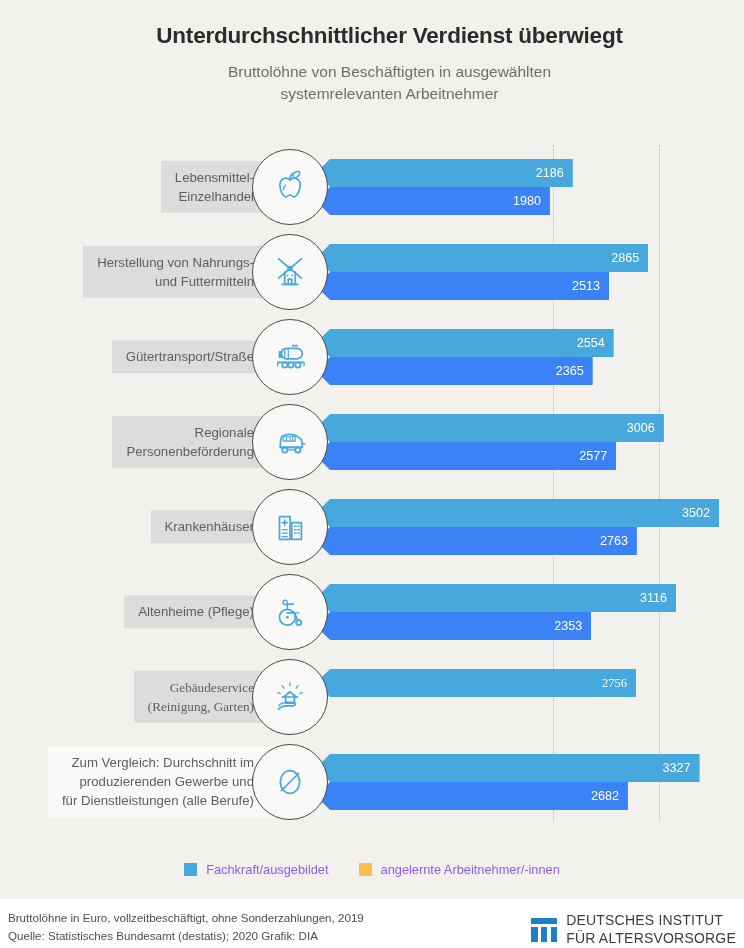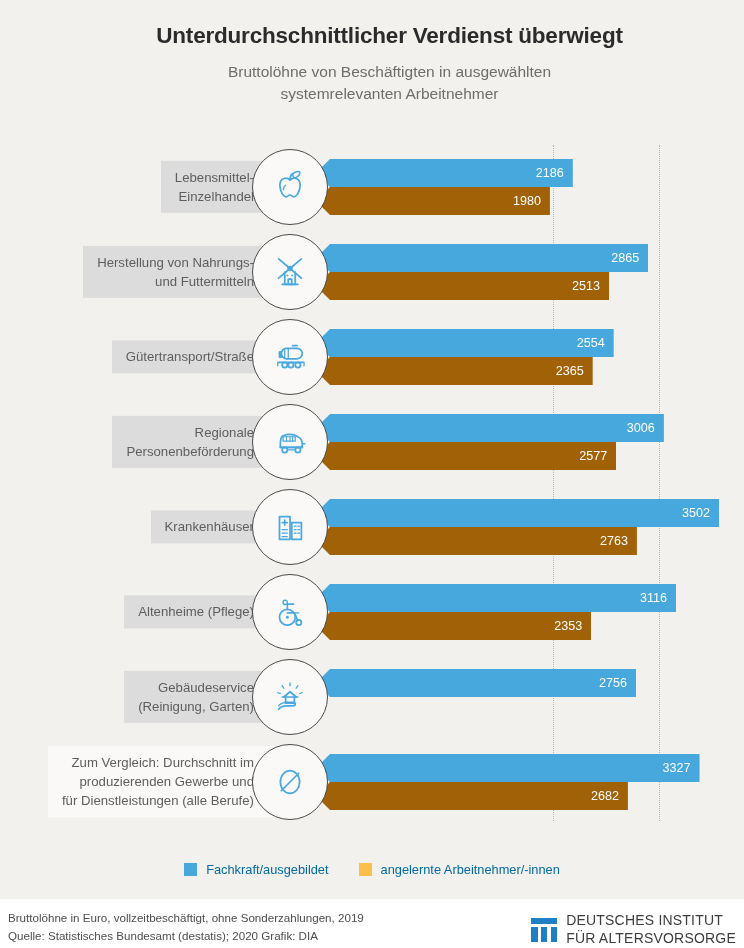--- a/index.html
+++ b/index.html
@@ -61,34 +61,34 @@
   
   .bars{position:absolute;left:316px;top:50%;transform:translateY(-50%);height:56px;}
   .bar{
     position:relative;height:28px;
     display:flex;align-items:center;justify-content:flex-end;
     color:#ffffff;font-size:12.6px;
     box-sizing:border-box;padding-right:9px;
     clip-path:polygon(0 50%,14px 0,100% 0,100% 100%,14px 100%);
   }
   .bar.blue{background:#47a8dd;}
-  .bar.orange{background:#a16207;
+  .bar.orange{background:#3b82f6;
     clip-path:polygon(0 50%,14px 100%,100% 100%,100% 0,14px 0);}
   .bar span{position:relative;top:0px;}
 
   
   .legend{
     position:absolute;left:0;top:862px;width:744px;
     display:flex;align-items:center;justify-content:center;gap:30px;
   }
   .legitem{display:flex;align-items:center;gap:9px;}
   .swatch{width:13px;height:13px;display:block;}
   .swatch.blue{background:#47a8dd;}
   .swatch.orange{background:#fbbf4e;}
-  .legtext{font-size:12.8px;color:#0369a1;}
+  .legtext{font-size:12.8px;color:#8b5cf6;}
 
   
   .footsep{position:absolute;left:0;top:899px;width:744px;height:1px;background:#ffffff;}
   .footer{
     position:absolute;left:0;top:900px;width:744px;height:48px;
     background:#ffffff;
   }
   .srcblock{position:absolute;left:8px;top:9px;font-size:11.6px;color:#4d4d4d;line-height:1.55;}
   .logo{position:absolute;right:8px;top:12px;display:flex;align-items:center;gap:9px;}
   .logomark{width:26px;height:24px;position:relative;}
@@ -261,21 +261,21 @@
           <div class="bars">
             <div class="bar blue" style="width: 360.123px;">
               <span>3116</span>
             </div>
             <div class="bar orange" style="width: 275.37px;">
               <span>2353</span>
             </div>
           </div>
         </div>
       </div>
-      <div class="row" style="top: 515px;">
+      <div class="row" style="top: 515px; font-family: Liberation Serif, serif;">
         <div class="rowinner">
           <div class="labelwrap">
             <div class="chip">Gebäudeservice
 (Reinigung, Garten)</div>
           </div>
           <div class="iconcircle">
             <svg width="42" height="42" viewBox="0 0 48 48" fill="none" stroke="#4aa8e0" stroke-width="2" stroke-linecap="round" stroke-linejoin="round">
               <path d="M17 24l7-6 7 6"></path>
               <path d="M19 24v7h10v-7"></path>
               <path d="M15 24h18" stroke-width="1.6"></path>

